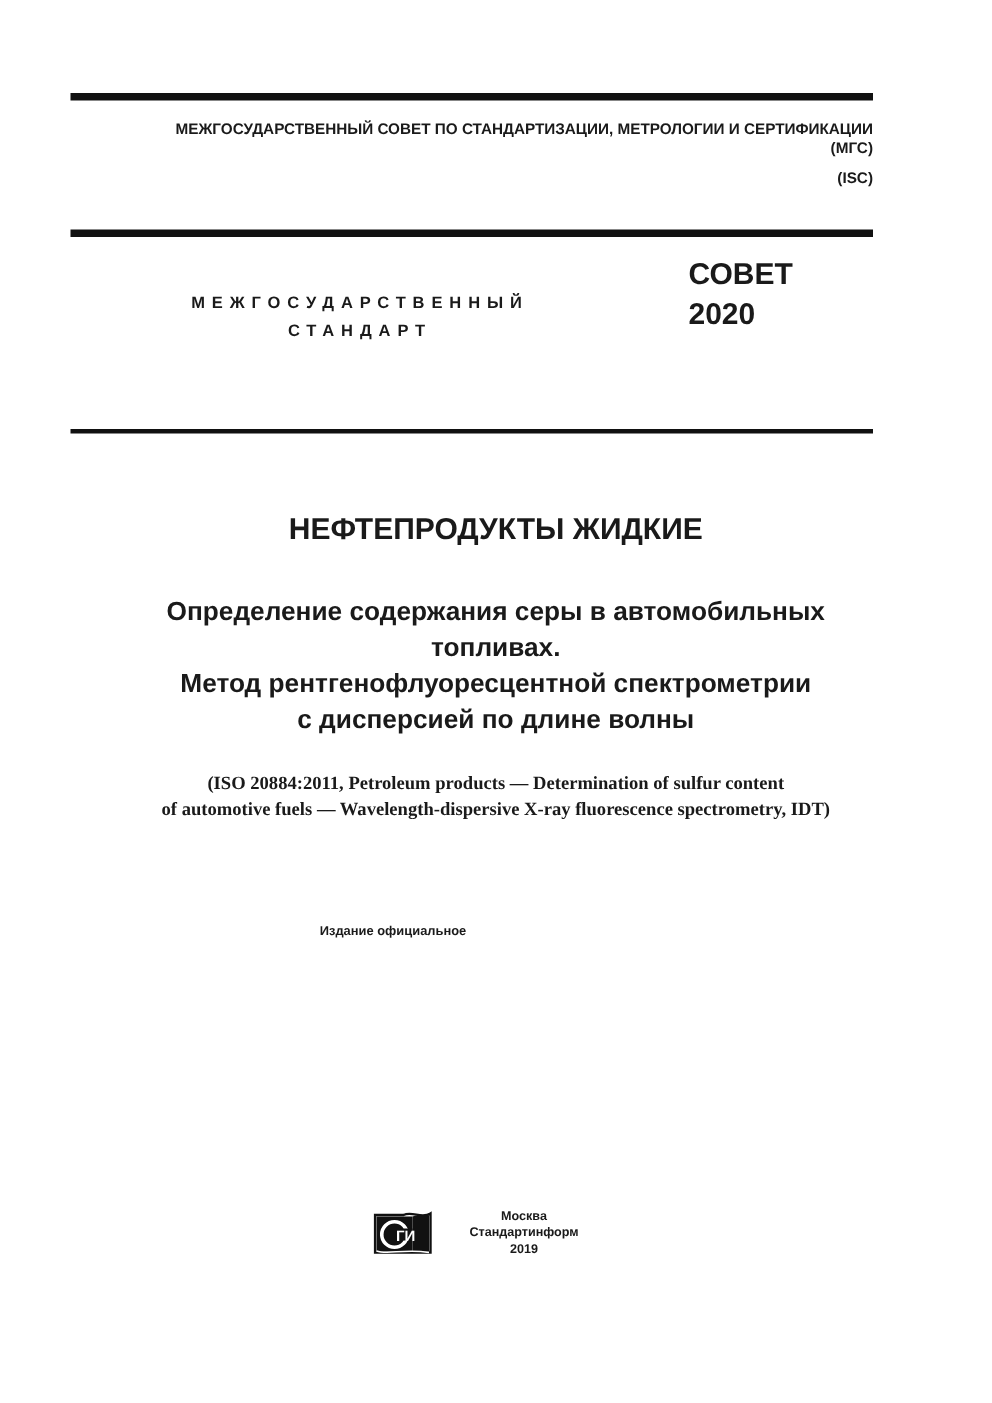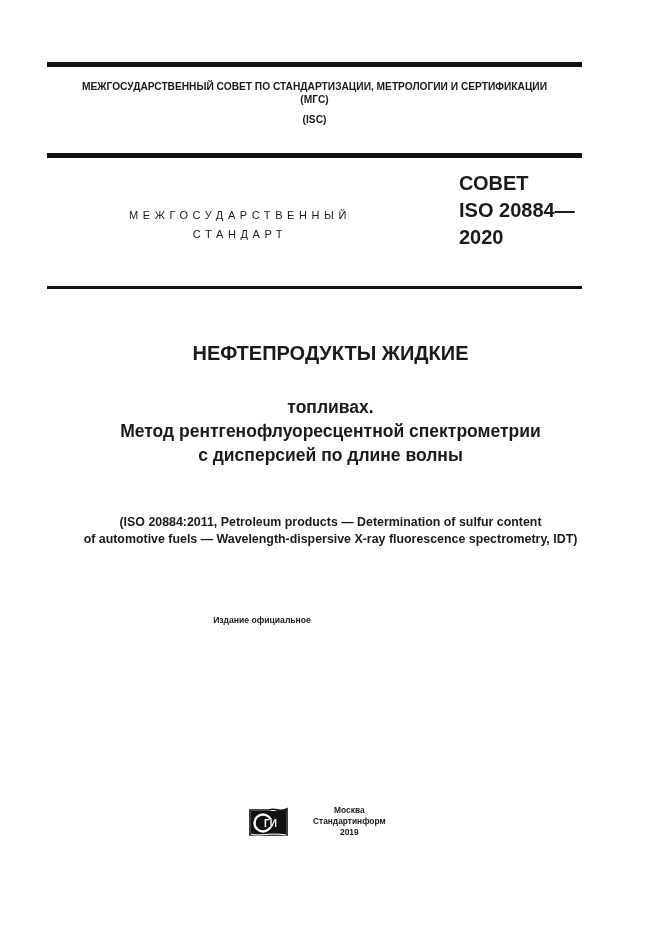--- a/index.html
+++ b/index.html
@@ -19,40 +19,39 @@
       width: 535px;
       background: #111111;
     }
     .rule-top { top: 62px; height: 5px; }
     .rule-mid { top: 153px; height: 5px; }
     .rule-bot { top: 286px; height: 3px; }
 
     .council {
       position: absolute;
       left: 47px; width: 535px;
-      text-align: center;
+      text-align: right;
       font-weight: bold;
       font-size: 10.2px;
       line-height: 13px;
       color: #1a1a1a;
     }
     .council-ru { top: 80px; }
     .council-en { top: 113px; }
 
     .std-label {
       position: absolute;
       left: 90px; width: 300px;
       top: 193px;
       text-align: center;
-      font-weight: normal;
+      font-weight: bold;
       font-size: 11px;
       line-height: 19px;
       letter-spacing: 4.6px;
       color: #1a1a1a;
-      margin-top: 13px;
     }
 
     .gost-code {
       position: absolute;
       left: 459px;
       top: 170px;
       font-weight: bold;
       font-size: 20px;
       line-height: 27px;
       color: #1a1a1a;
@@ -82,20 +81,21 @@
 
     .iso-ref {
       position: absolute;
       left: 0; width: 661px;
       top: 514px;
       text-align: center;
       font-weight: bold;
       font-size: 12.4px;
       line-height: 17px;
       color: #1a1a1a;
+      font-family: Liberation Serif, serif;
     }
 
     .edition {
       position: absolute;
       left: 0; width: 524px;
       top: 614px;
       text-align: center;
       font-weight: bold;
       font-size: 8.6px;
       line-height: 12px;
@@ -136,29 +136,29 @@
 
 <div class="rule rule-mid"></div>
 
 <div class="std-label">
   <span class="line">МЕЖГОСУДАРСТВЕННЫЙ</span>
   <span class="line">СТАНДАРТ</span>
 </div>
 
 <div class="gost-code">
   <span class="line">СОВЕТ</span>
-  <span class="line">ISO 20884—</span>
   <span class="line">2020</span>
 </div>
 
 <div class="rule rule-bot"></div>
 
 <div class="doc-title">НЕФТЕПРОДУКТЫ ЖИДКИЕ</div>
 
 <div class="doc-subtitle">
+  <span class="line">Определение содержания серы в автомобильных</span>
   <span class="line">топливах.</span>
   <span class="line">Метод рентгенофлуоресцентной спектрометрии</span>
   <span class="line">с дисперсией по длине волны</span>
 </div>
 
 <div class="iso-ref">
   <span class="line">(ISO 20884:2011, Petroleum products — Determination of sulfur content</span>
   <span class="line">of automotive fuels — Wavelength-dispersive X-ray fluorescence spectrometry, IDT)</span>
 </div>
 

